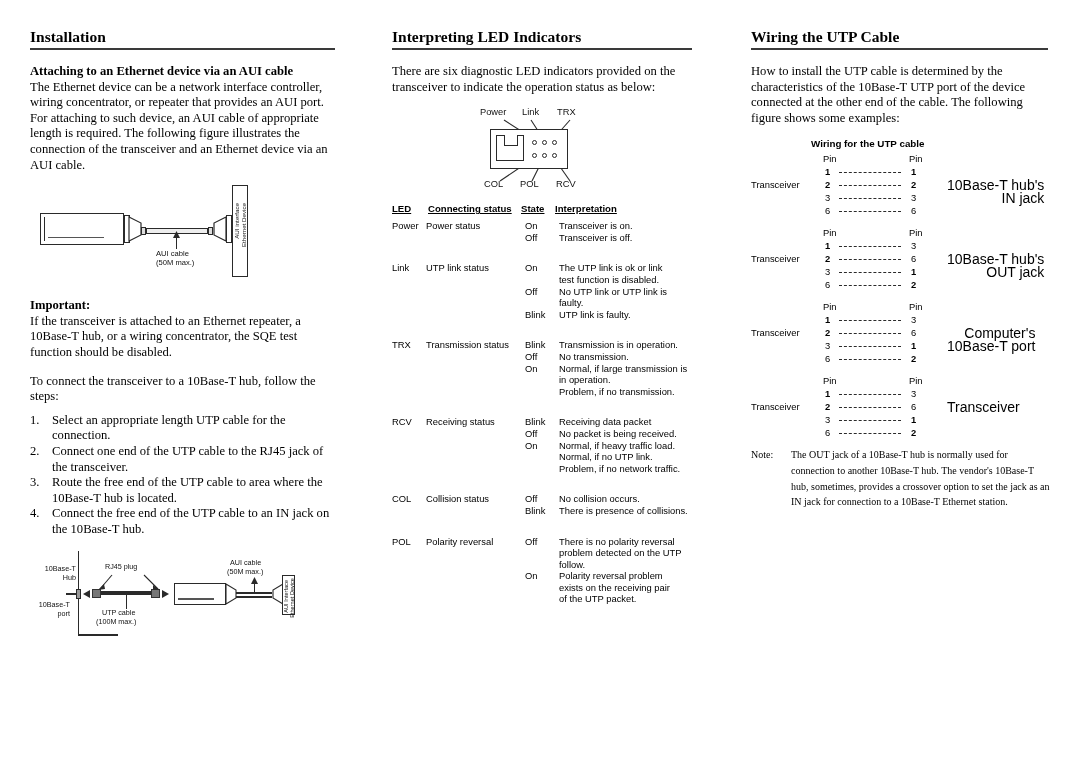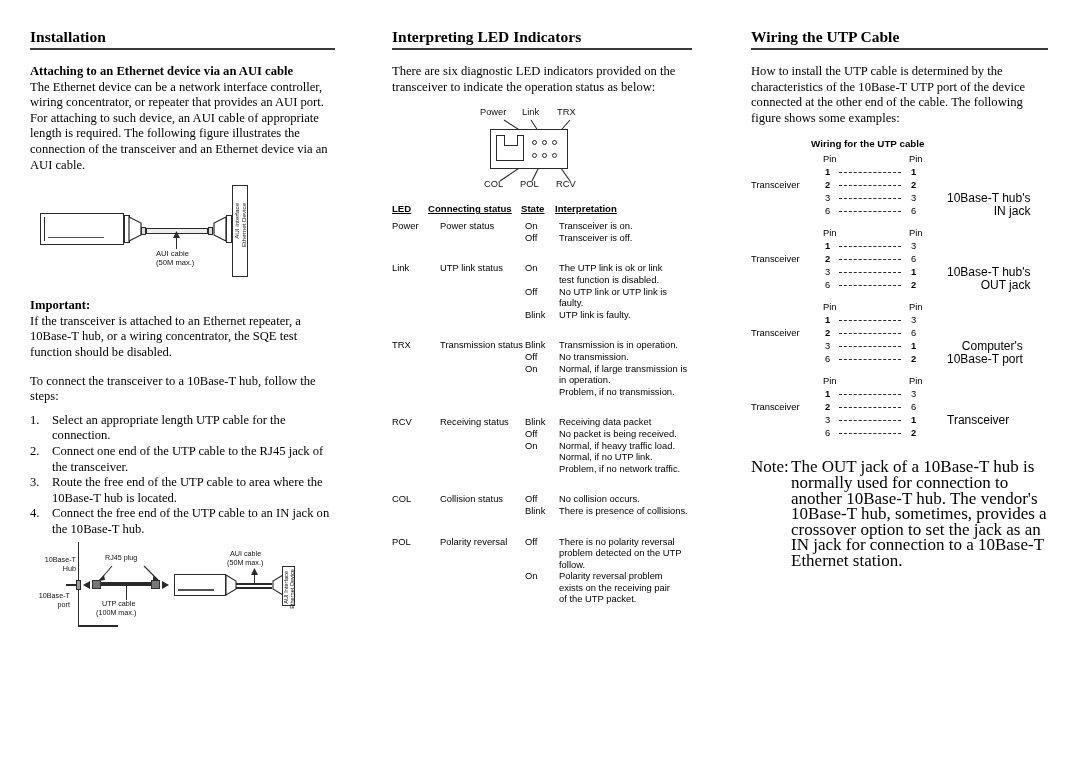--- a/index.html
+++ b/index.html
@@ -27,21 +27,21 @@
 
   
   .fig1{position:relative;width:305px;height:100px;margin-top:12px;}
   .f1 .box{position:absolute;border:1.3px solid #2a2a2a;background:#fff;box-sizing:border-box;}
   .f1 .ln{position:absolute;background:#2a2a2a;}
   .f1 .lbl{position:absolute;font-family:"Liberation Sans",sans-serif;font-size:7.6px;line-height:9px;color:#111;}
   .f1 .vlbl{position:absolute;font-family:"Liberation Sans",sans-serif;font-size:6.2px;line-height:7px;color:#111;
             writing-mode:vertical-rl;transform:rotate(180deg);white-space:nowrap;}
 
   
-  .fig2{position:relative;width:305px;height:95px;margin-top:5px;}
+  .fig2{position:relative;width:305px;height:95px;margin-top:14px;}
   .f2 .box{position:absolute;border:1.2px solid #2a2a2a;background:#fff;box-sizing:border-box;}
   .f2 .ln{position:absolute;background:#2a2a2a;}
   .f2 .lbl{position:absolute;font-family:"Liberation Sans",sans-serif;font-size:7.2px;line-height:8.6px;color:#111;text-align:center;}
   .f2 .vlbl{position:absolute;font-family:"Liberation Sans",sans-serif;font-size:5.6px;line-height:6.4px;color:#111;
             writing-mode:vertical-rl;transform:rotate(180deg);white-space:nowrap;}
 
   
   .ledfig{position:relative;width:300px;height:86px;margin-top:12px;}
   .ledfig .plate{position:absolute;left:98px;top:22px;width:78px;height:40px;border:1.4px solid #2a2a2a;background:#fff;box-sizing:border-box;}
   .ledfig .jack{position:absolute;left:104px;top:28px;width:28px;height:26px;border:1.4px solid #2a2a2a;background:#fff;box-sizing:border-box;}
@@ -50,43 +50,43 @@
   .ledfig .cap{position:absolute;font-family:"Liberation Sans",sans-serif;font-size:9.3px;color:#111;}
   .ledfig svg{position:absolute;left:0;top:0;overflow:visible;}
 
   
   .ledtable{margin-top:10px;position:relative;width:305px;}
   .ledtable .hdr span{font-family:"Liberation Sans",sans-serif;font-size:9.6px;font-weight:bold;
       text-decoration:underline;position:absolute;white-space:nowrap;}
   .ledtable .hdr{position:relative;height:13px;}
   .lrow{position:relative;margin-bottom:0px;}
   .lrow .c-led{position:absolute;left:0px;font-family:"Liberation Sans",sans-serif;font-size:9.4px;white-space:nowrap;}
-  .lrow .c-op{position:absolute;left:48px;font-family:"Liberation Sans",sans-serif;font-size:9.4px;white-space:nowrap;}
+  .lrow .c-op{position:absolute;left:34px;font-family:"Liberation Sans",sans-serif;font-size:9.4px;white-space:nowrap;}
   .lrow .states{margin:4px;padding:0;}
   .lsub{position:relative;min-height:11.6px;}
   .lsub .c-st{position:absolute;left:129px;font-family:"Liberation Sans",sans-serif;font-size:9.4px;white-space:nowrap;}
   .lsub .c-in{position:absolute;left:163px;font-family:"Liberation Sans",sans-serif;font-size:9.4px;line-height:11.6px;width:146px;}
   .lsub .c-in span{display:block;}
   .rowgap{height:11px;}
 
   
   .wirefig{margin-top:12px;position:relative;width:300px;}
   .wtitle{font-family:"Liberation Sans",sans-serif;font-size:9.8px;font-weight:bold;margin-left:60px;}
   .wblock{position:relative;height:72px;text-align:right;}
   .wblock .pinhdrL,.wblock .pinhdrR{position:absolute;font-family:"Liberation Sans",sans-serif;font-size:9.4px;}
   .wblock .pinhdrL{left:72px;top:0;}
   .wblock .pinhdrR{left:158px;top:0;}
   .wblock .side{position:absolute;left:0;font-family:"Liberation Sans",sans-serif;font-size:9.4px;white-space:nowrap;}
-  .wblock .right{position:absolute;left:196px;font-family:"Liberation Sans",sans-serif;font-size:12px;line-height:12.4px;white-space:nowrap;margin-top:13px;}
+  .wblock .right{position:absolute;left:196px;font-family:"Liberation Sans",sans-serif;font-size:14px;line-height:12.4px;white-space:nowrap;}
   .prow{position:absolute;height:12.4px;left:0;right:0;}
   .prow .pl{position:absolute;left:74px;font-family:"Liberation Sans",sans-serif;font-size:9.4px;}
   .prow .pr{position:absolute;left:160px;font-family:"Liberation Sans",sans-serif;font-size:9.4px;}
   .prow .dash{position:absolute;left:88px;top:6px;width:62px;border-top:1.3px dashed #2a2a2a;}
   .bold{font-weight:bold;}
-  .note{position:relative;margin-top:12px;font-family:"Liberation Serif",serif;font-size:17px;line-height:15.6px;padding-left:40px;}
+  .note{position:relative;font-family:"Liberation Serif",serif;font-size:10px;line-height:15.6px;padding-left:40px;}
   .note .nlab{position:absolute;left:0;top:0;}
 </style>
 </head>
 <body>
 
 <div class="page">
 
   <div class="col col1">
     <h2 class="heading">Installation</h2>
     <div class="rule"></div>

